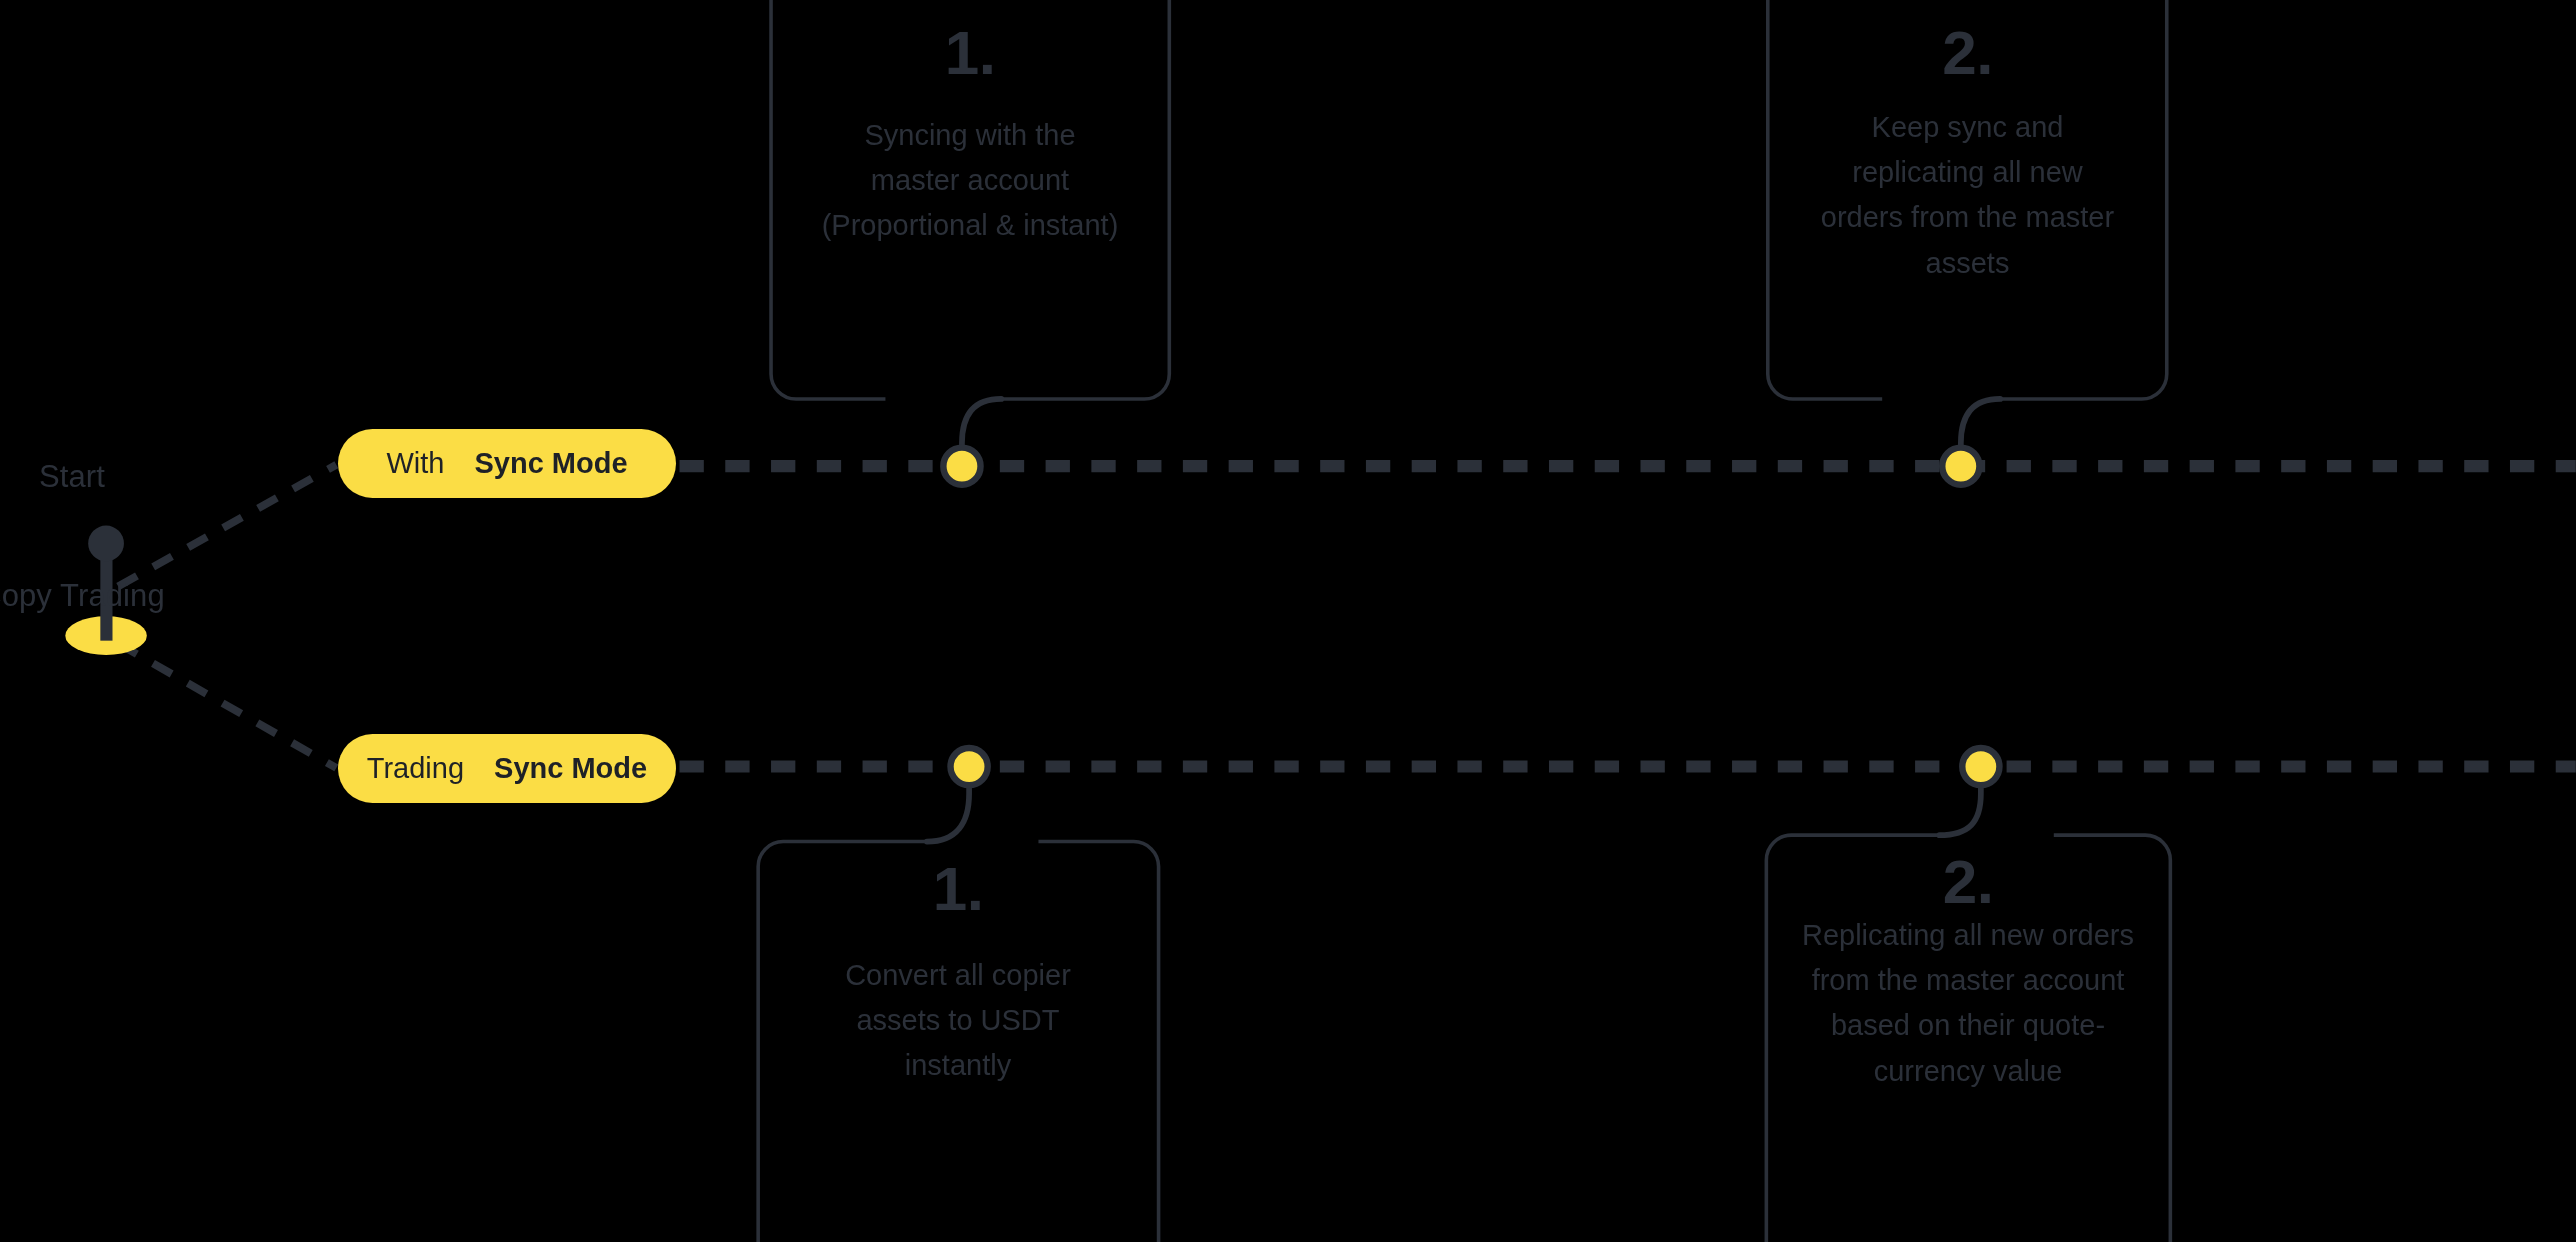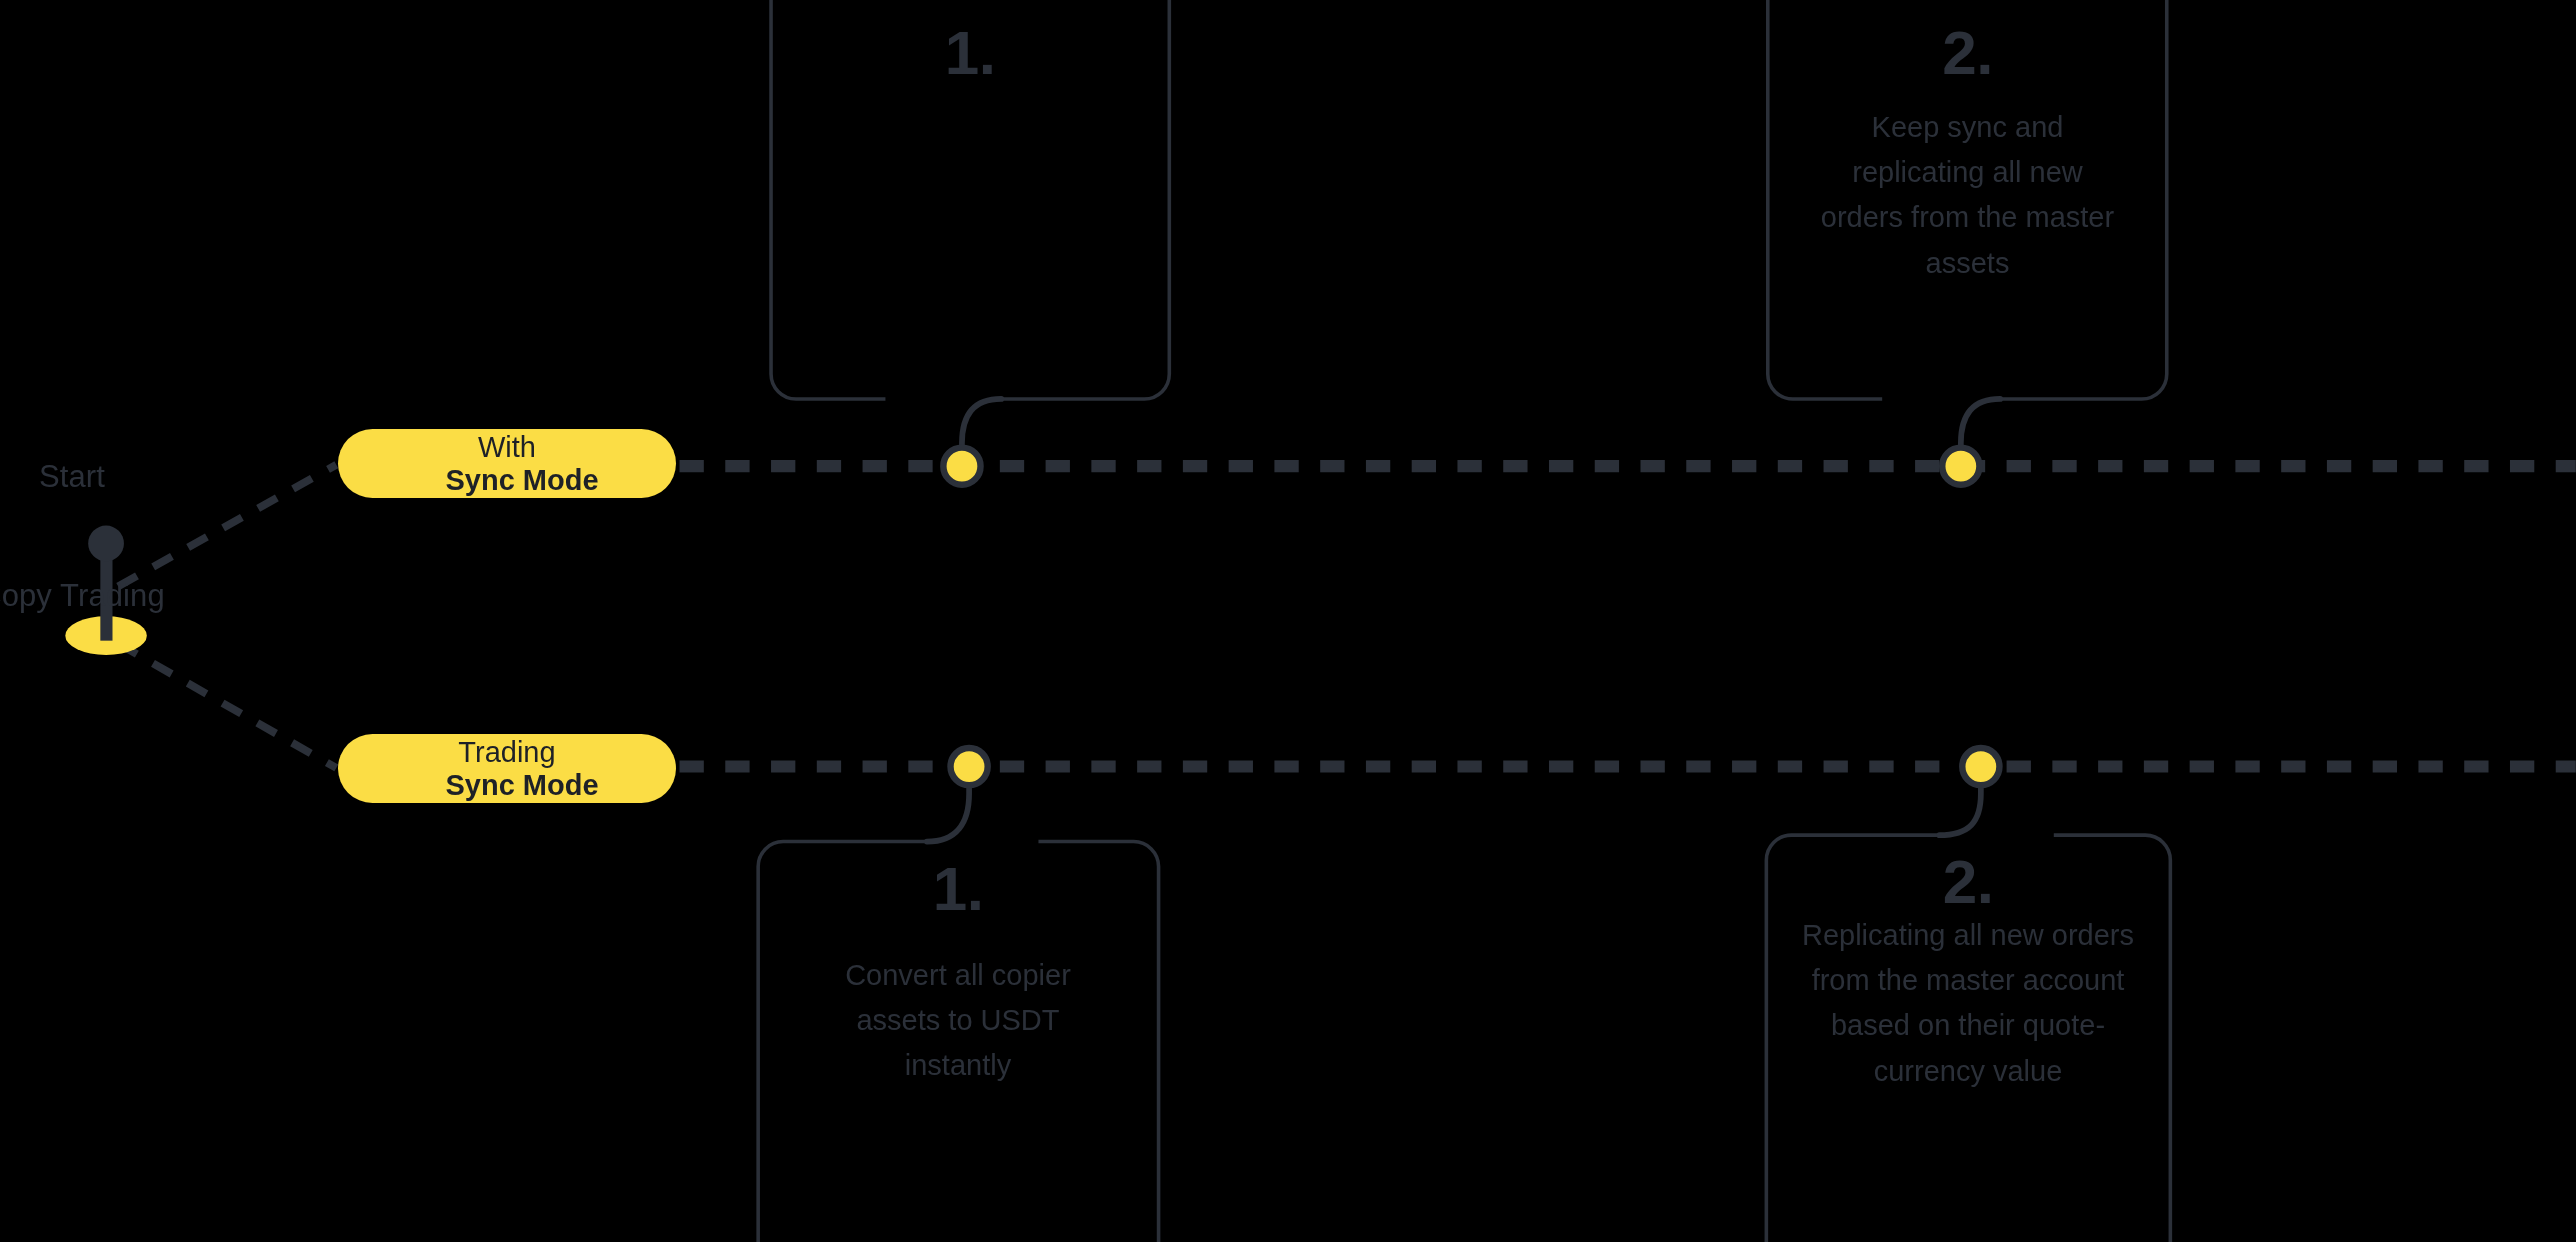--- a/index.html
+++ b/index.html
@@ -43,21 +43,20 @@
   .pill {
     position: absolute;
     background: #FBDD45;
     border-radius: 714px;
     display: flex;
     align-items: center;
     justify-content: center;
     color: #1E2127;
     box-sizing: border-box;
     white-space: nowrap;
-    flex-direction: column;
   }
   .pill .pill-pre {
     font-size: 29px;
     font-weight: 400;
     color: #1E2127;
   }
   .pill .pill-strong {
     font-size: 29px;
     font-weight: 700;
     color: #1E2127;
@@ -165,20 +164,21 @@
     <span class="pill-strong">Sync Mode</span>
   </div>
 
   <div class="pill" style="left:338px; top:734px; width:338px; height:69px;">
     <span class="pill-pre">Trading</span>
     <span class="pill-strong">Sync Mode</span>
   </div>
 
   <div class="card" style="left:771px; top:0px; width:398px; padding-top:21.5px;">
     <div class="card-num">1.</div>
+    <div class="card-body" style="margin-top:29px; width:300px;">Syncing with the master account (Proportional &amp; instant)</div>
   </div>
 
   <div class="card" style="left:1768px; top:0px; width:399px; padding-top:21.5px;">
     <div class="card-num">2.</div>
     <div class="card-body" style="margin-top:21.5px; width:315px;">Keep sync and replicating all new orders from the master assets</div>
   </div>
 
   <div class="card" style="left:758px; top:858px; width:400px;">
     <div class="card-num">1.</div>
     <div class="card-body" style="margin-top:33px; width:300px;">Convert all copier assets to USDT instantly</div>

